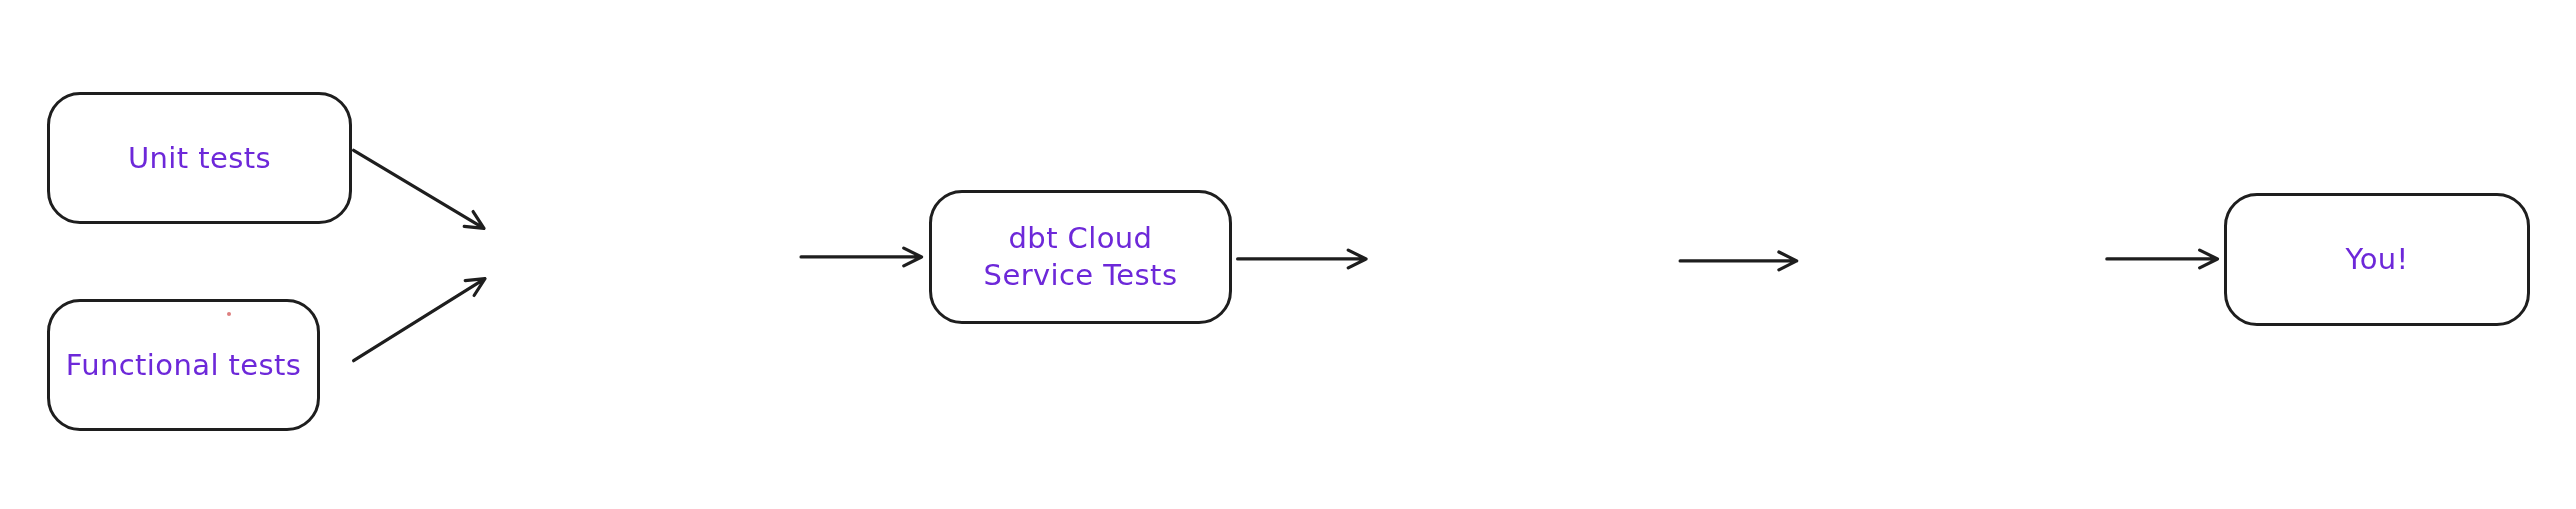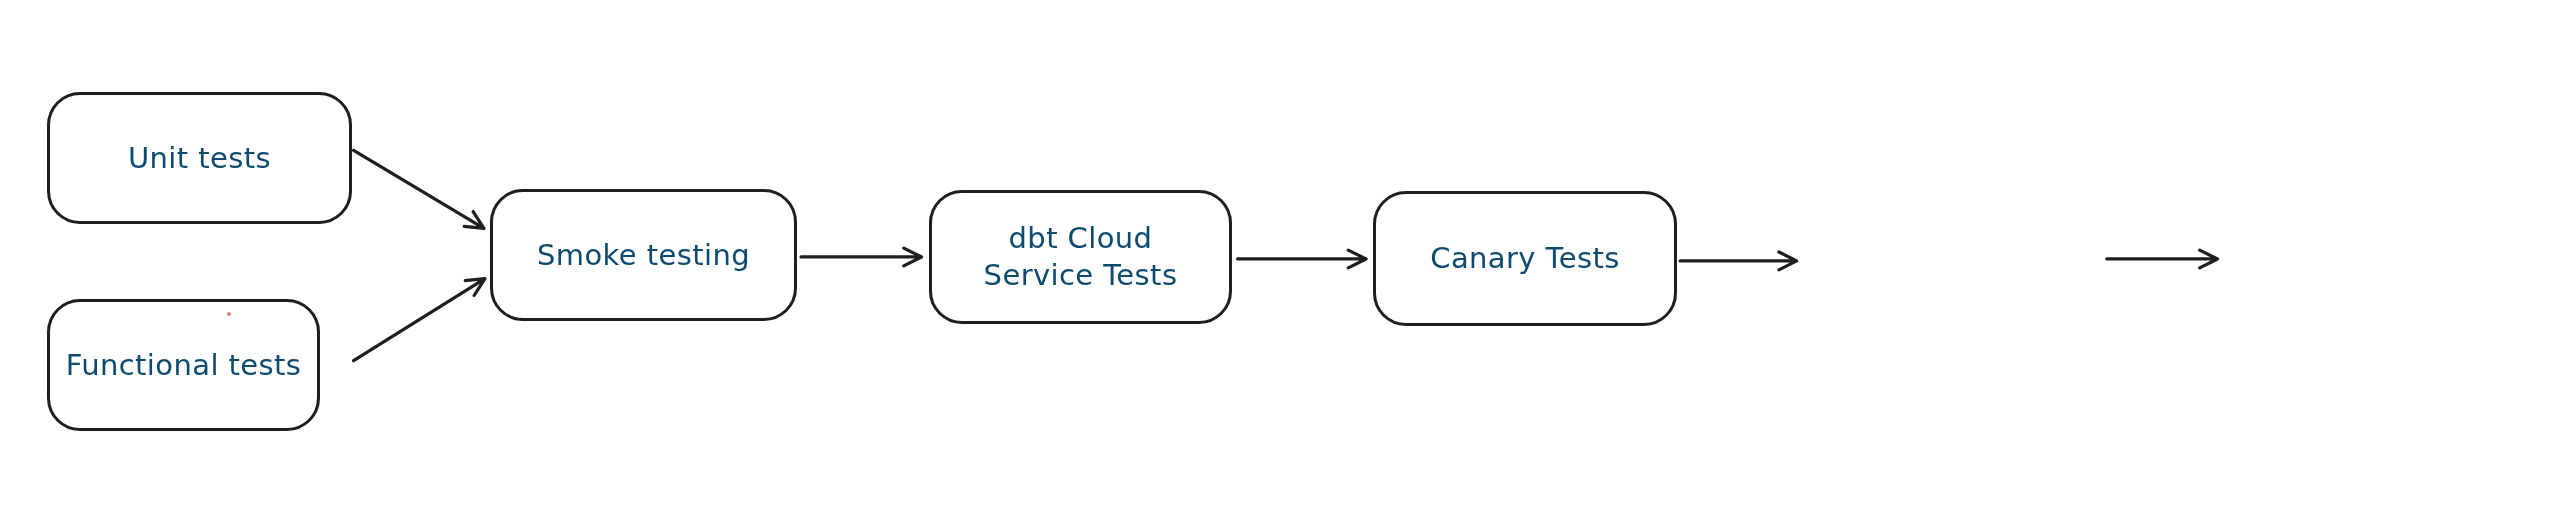--- a/index.html
+++ b/index.html
@@ -23,21 +23,21 @@
     border-radius: 33px;
     display: flex;
     align-items: center;
     justify-content: center;
     text-align: center;
     z-index: 1;
   }
   .node-label {
     font-size: 29px;
     line-height: 1.26;
-    color: #0c4a6e;
+    color: #6d28d9;
     letter-spacing: 0.4px;
     white-space: pre-line;
     padding: 0 12px;
   }
   #node-unit       { left: 47px;   top: 92px;  width: 305px; height: 132px; }
   #node-functional { left: 47px;   top: 299px; width: 273px; height: 132px; }
   #node-smoke      { left: 490px;  top: 189px; width: 307px; height: 132px; }
   #node-dbt        { left: 929px;  top: 190px; width: 303px; height: 134px; }
   #node-canary     { left: 1373px; top: 191px; width: 304px; height: 135px; }
   #node-phased     { left: 1805px; top: 191px; width: 297px; height: 136px; }
@@ -75,34 +75,31 @@
 <div class="canvas">
 
   <div class="node" id="node-unit">
     <span class="node-label">Unit tests</span>
   </div>
 
   <div class="node" id="node-functional">
     <span class="node-label">Functional tests</span>
   </div>
 
-  <div class="node" id="node-smoke">
-    <span class="node-label">Smoke testing</span>
-  </div>
 
   <div class="node" id="node-dbt">
     <span class="node-label">dbt Cloud
 Service Tests</span>
   </div>
 
-  <div class="node" id="node-canary">
-    <span class="node-label">Canary Tests</span>
-  </div>
 
 
+  <div class="node" id="node-you">
+    <span class="node-label">You!</span>
+  </div>
 
   <svg class="arrows" viewBox="0 0 2608 516">
     <path d="M358,152 L490,231 M479,214 L490,231 L470,229"></path>
     <path d="M358,365 L491,282 M480,299 L491,282 L471,284"></path>
     <path d="M811,260 L933,260 M915,251 L933,260 L915,269"></path>
     <path d="M1253,262 L1383,262 M1365,253 L1383,262 L1365,271"></path>
     <path d="M1701,264 L1819,264 M1801,255 L1819,264 L1801,273"></path>
     <path d="M2133,262 L2245,262 M2227,253 L2245,262 L2227,271"></path>
   </svg>
 

